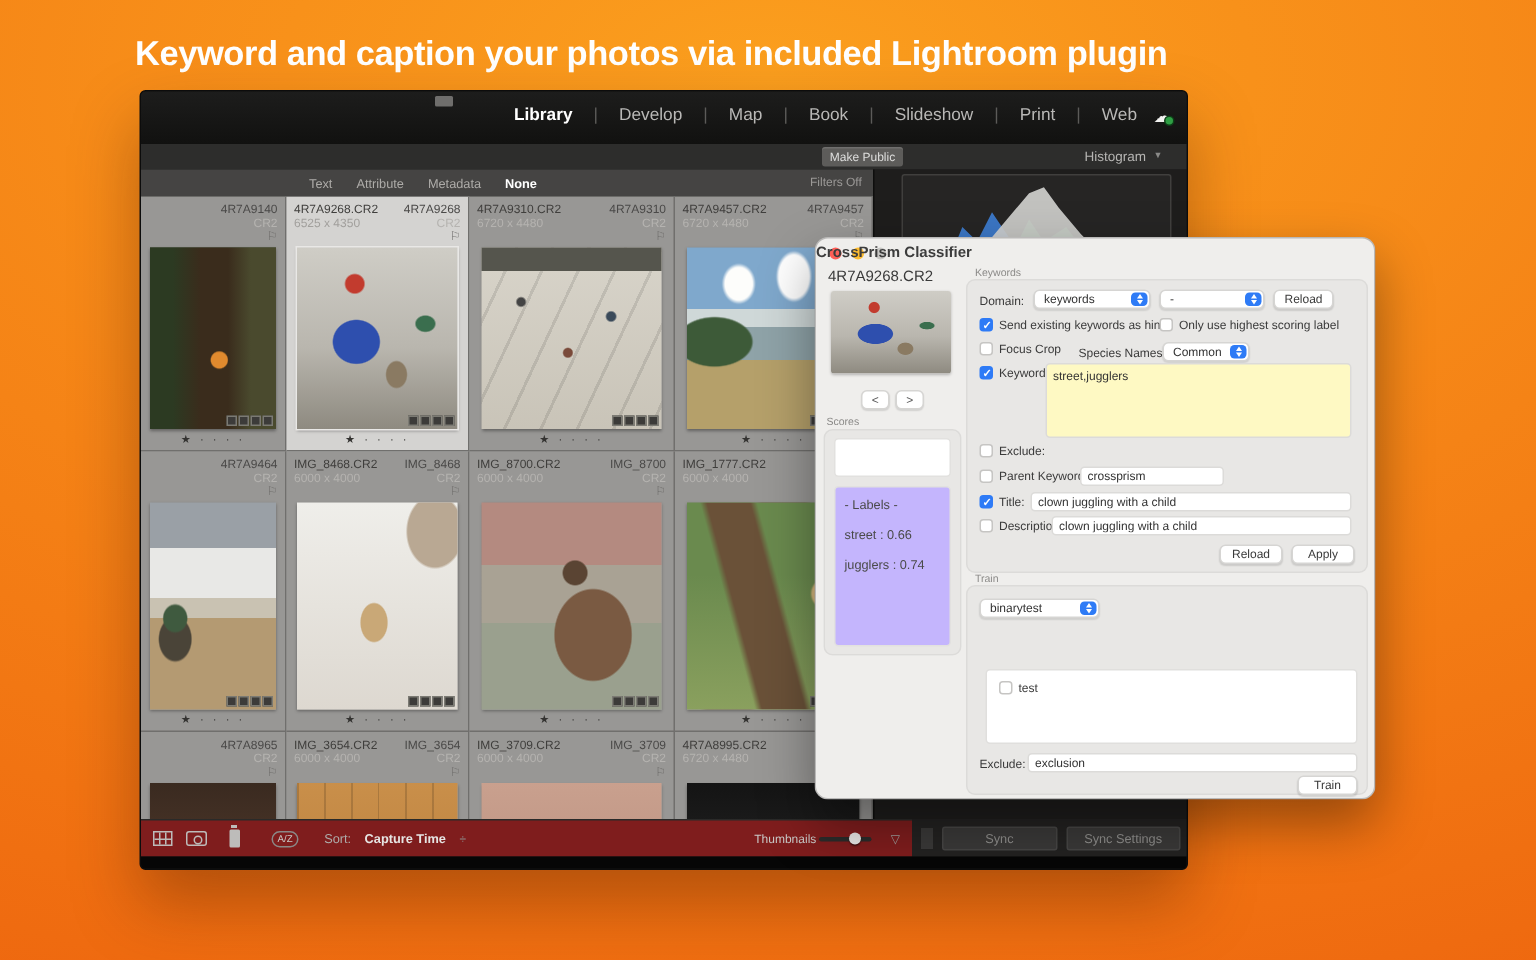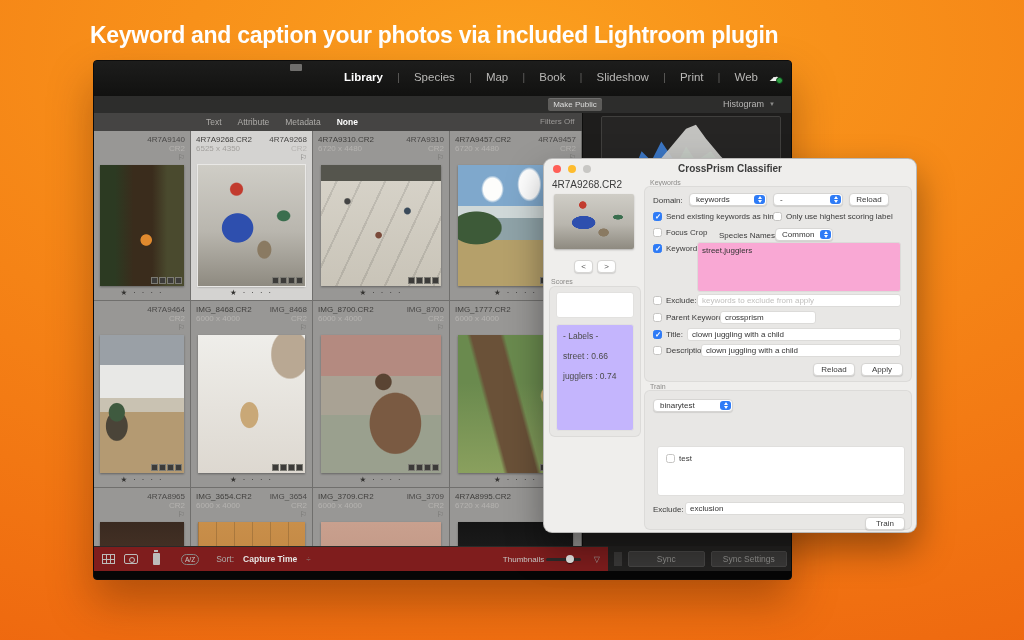--- a/index.html
+++ b/index.html
@@ -121,21 +121,21 @@
 
   .syncarea{left:514px;top:485px;width:185px;height:25px;background:#232221;display:flex;align-items:center;gap:6px;padding:0 6px;position:absolute}
   .syncsq{width:8px;height:14px;background:#3a3938;flex:none}
   .syncbtn{flex:1;height:16px;background:#3a3938;border:1px solid #474645;border-radius:2px;
            font-size:8.5px;color:#8f8e8c;text-align:center;line-height:15px}
   .filmstrip{left:0;top:510px;width:699px;height:10px;background:#060606}
 
   
   #dlg{left:543px;top:158px;width:374px;height:375px;background:#efeeec;border-radius:9px;
        border:1px solid rgba(0,0,0,.22);box-shadow:0 16px 36px rgba(0,0,0,.38);z-index:5;font-size:8px;color:#3a3a3a}
-  .dtitle-text{left:0;top:4px;width:100%;text-align:center;font-size:10px;font-weight:bold;color:#3c3c3c}
+  .dtitle-text{left:0;top:4px;width:100%;font-size:10px;font-weight:bold;color:#3c3c3c}
   .lights{left:9px;top:6px;display:flex;gap:7px}
   .lights i{width:8px;height:8px;border-radius:50%}
   .lt-close{background:#ff5f57}.lt-min{background:#febc2e}.lt-zoom{background:#c8c7c4}
 
   .dfile{left:8px;top:20px;font-size:10px;color:#3a3a3a}
   .dthumb{left:10px;top:35px;width:80px;height:55px;border-radius:2px;box-shadow:0 1px 2px rgba(0,0,0,.25)}
   .dnav{top:101px;width:19px;height:13px;background:#fff;border:1px solid #d6d5d3;border-radius:4px;
         box-shadow:0 1px 1px rgba(0,0,0,.12);font-size:8px;color:#555;text-align:center;line-height:12px}
   .dnav.prev{left:30px}.dnav.next{left:53px}
   .seclbl{font-size:7px;color:#8b8a88}
@@ -161,21 +161,21 @@
         display:flex;flex-direction:column;align-items:center;justify-content:center;gap:1px}
   .step i{width:0;height:0;border-left:2.5px solid transparent;border-right:2.5px solid transparent}
   .step .up{border-bottom:3px solid #fff}
   .step .dn{border-top:3px solid #fff}
 
   .mbtn{position:absolute;height:13px;background:#fff;border:1px solid #d6d5d3;border-radius:4px;
         box-shadow:0 1px 1px rgba(0,0,0,.12);font-size:8px;color:#3a3a3a;text-align:center;line-height:11px;padding:0 4px}
   .fld{position:absolute;height:13px;background:#fff;border:1px solid #dcdbd9;border-radius:3px;
        font-size:8px;color:#333;padding:0 4px;font-family:"Liberation Sans",sans-serif}
   .fld::placeholder{color:#c2c1bf}
-  .ta{position:absolute;background:#f9a8d4;border:1px solid #dcdbd9;border-radius:3px;resize:none;
+  .ta{position:absolute;background:#fef9c3;border:1px solid #dcdbd9;border-radius:3px;resize:none;
       font-size:8px;color:#333;padding:3px 4px;font-family:"Liberation Sans",sans-serif}
 
   .klabel{position:absolute;font-size:8px;color:#3a3a3a;white-space:nowrap}
   
   .klabel-domain{left:8px;top:9px}
   .dd-domain{left:44px;top:6px;width:78px}
   .dd-domain2{left:128px;top:6px;width:70px}
   .btn-reload-top{right:22px;top:6px;width:40px}
   .cr-hints{left:8px;top:25px}
   .cr-highest{left:128px;top:25px}
@@ -205,21 +205,21 @@
 </head>
 <body>
 
 <div id="headline" class="abs">Keyword and caption your photos via included Lightroom plugin</div>
 
 <div id="lr" class="abs">
   <div class="topbar abs">
     <div class="top-grip abs"></div>
     <div class="modules abs">
       <span class="mod active">Library</span>
-      <span class="mod">Species</span>
+      <span class="mod">Develop</span>
       <span class="mod">Map</span>
       <span class="mod">Book</span>
       <span class="mod">Slideshow</span>
       <span class="mod">Print</span>
       <span class="mod">Web</span>
       <span class="cloud">☁</span>
     </div>
   </div>
 
   <div class="midstrip abs"></div>
@@ -577,21 +577,20 @@
     <span class="crow cr-kw">
         <span class="cb on"></span>
         <span>Keywords:</span>
       </span>
     <textarea class="ta ta-kw" style="">street,jugglers</textarea>
 
     <span class="crow cr-ex">
         <span class="cb"></span>
         <span>Exclude:</span>
       </span>
-    <input class="fld f-ex" placeholder="keywords to exclude from apply" style="">
 
     <span class="crow cr-parent">
         <span class="cb"></span>
         <span>Parent Keyword:</span>
       </span>
     <input class="fld f-parent" value="crossprism" style="">
 
     <span class="crow cr-title">
         <span class="cb on"></span>
         <span>Title:</span>

